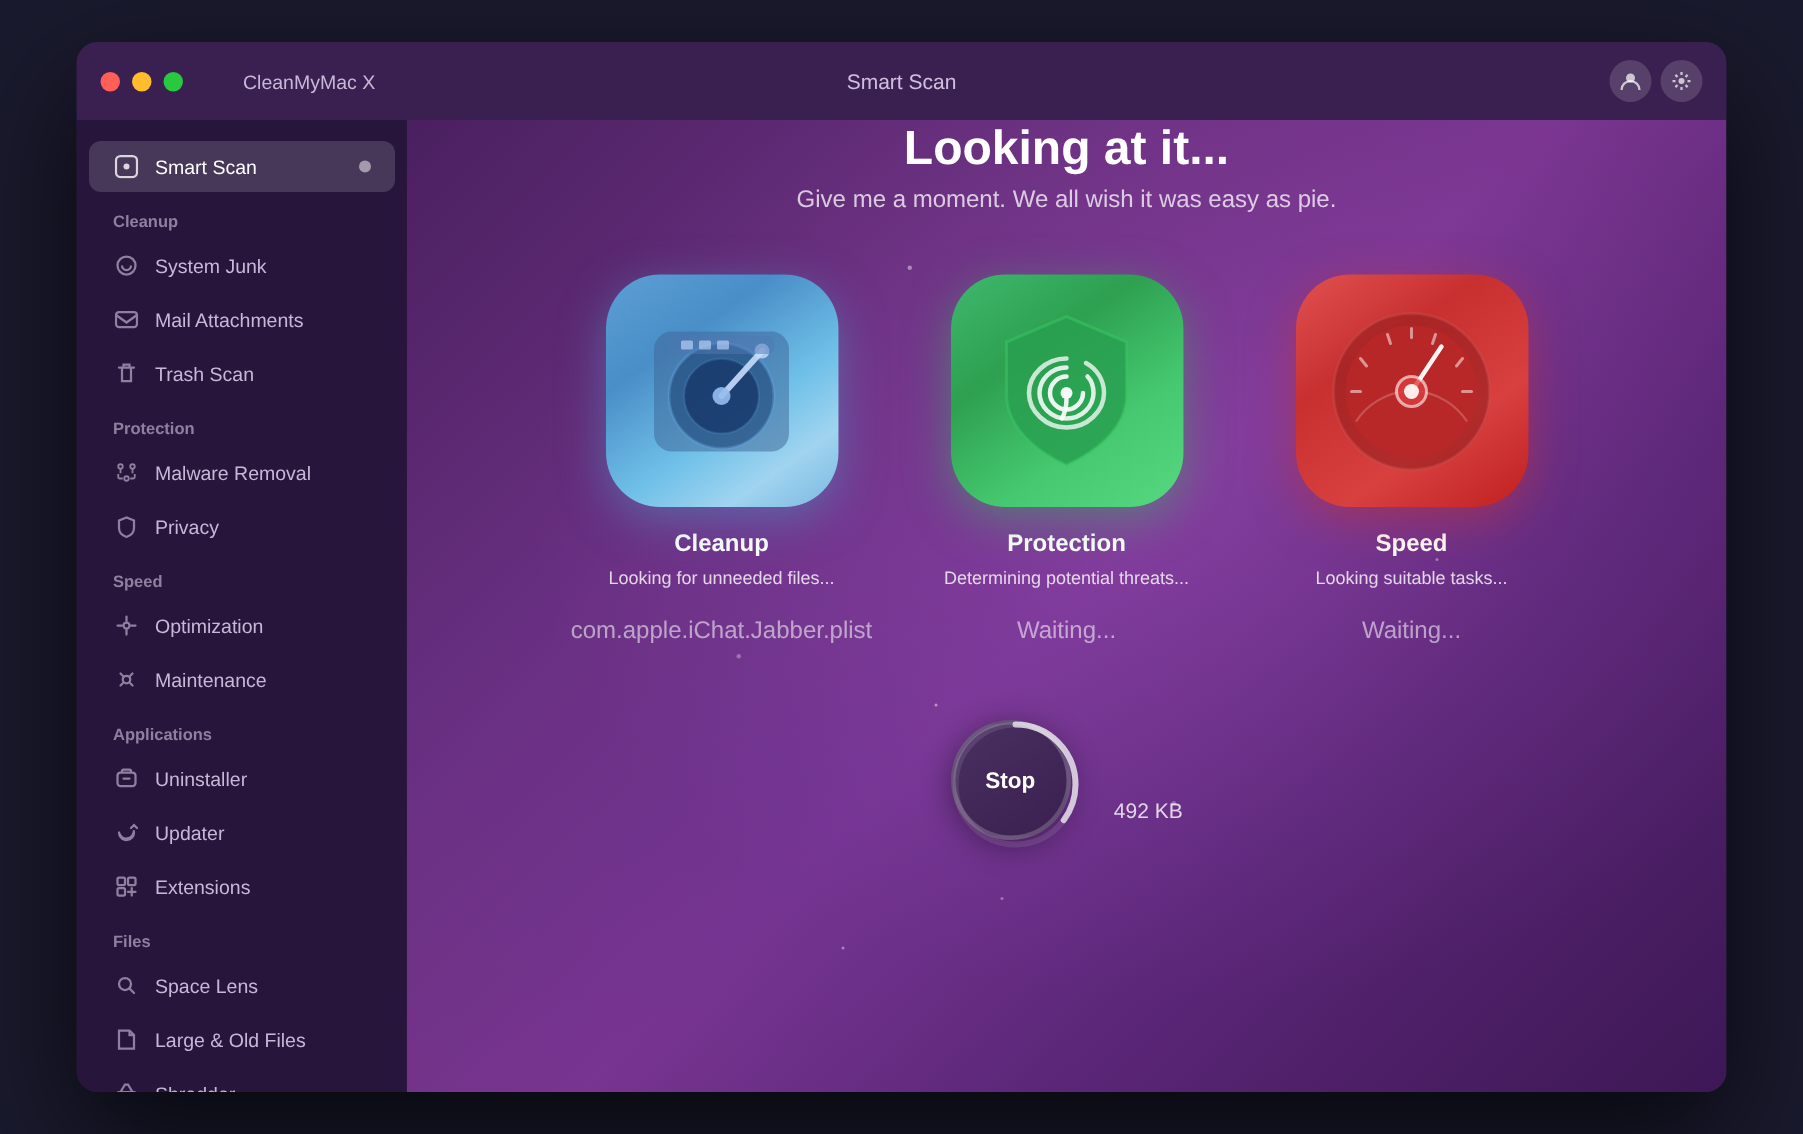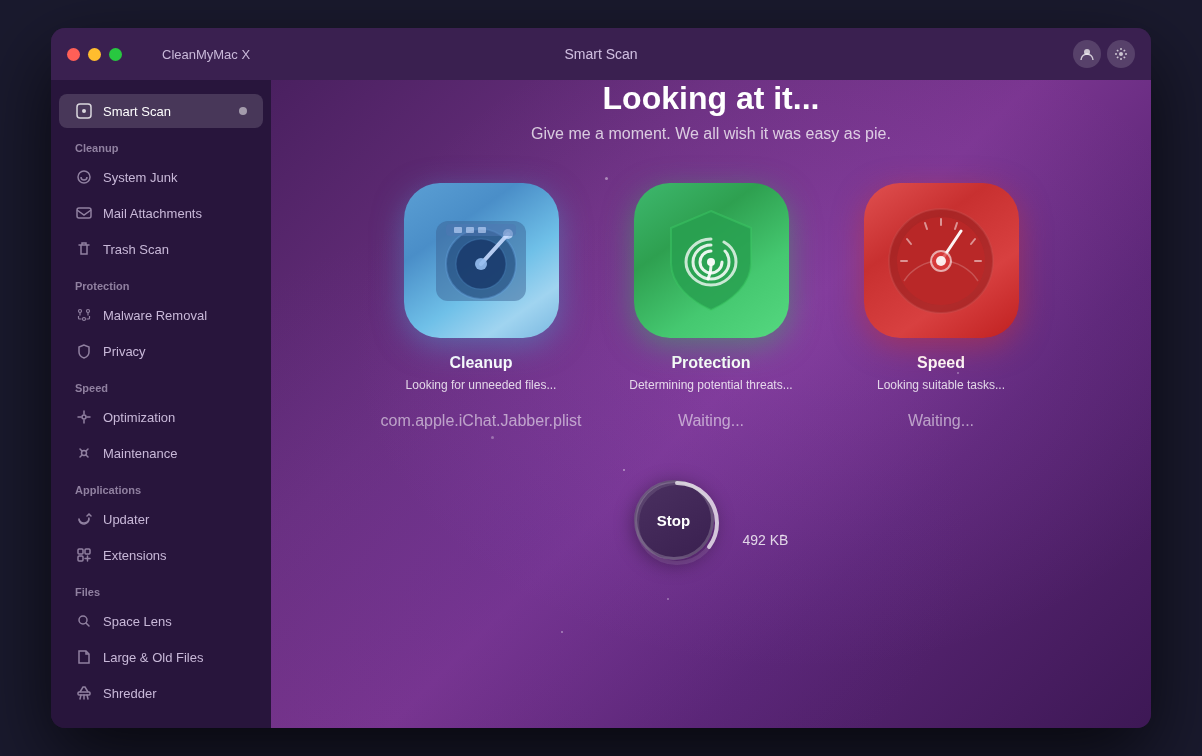--- a/index.html
+++ b/index.html
@@ -415,20 +415,30 @@
           <svg width="16" height="16" viewBox="0 0 16 16" fill="none">
             <path d="M12 4l-1.5 1.5M4 12l1.5-1.5M10.5 10.5l1.5 1.5M5.5 5.5L4 4" stroke="#9080a0" stroke-width="1.5" stroke-linecap="round"></path>
             <circle cx="8" cy="8" r="2.5" stroke="#9080a0" stroke-width="1.5" fill="none"></circle>
           </svg>
         </div>
         <span>Maintenance</span>
       </div>
 
       <div class="sidebar-section-label">Applications</div>
 
+      <div class="sidebar-item">
+        <div class="sidebar-icon">
+          <svg width="16" height="16" viewBox="0 0 16 16" fill="none">
+            <rect x="2" y="4" width="12" height="9" rx="2" stroke="#9080a0" stroke-width="1.5" fill="none"></rect>
+            <path d="M5 4V3a1 1 0 011-1h4a1 1 0 011 1v1" stroke="#9080a0" stroke-width="1.5"></path>
+            <path d="M6 8h4" stroke="#9080a0" stroke-width="1.5" stroke-linecap="round"></path>
+          </svg>
+        </div>
+        <span>Uninstaller</span>
+      </div>
 
       <div class="sidebar-item">
         <div class="sidebar-icon">
           <svg width="16" height="16" viewBox="0 0 16 16" fill="none">
             <path d="M3 8a5 5 0 009.9-1" stroke="#9080a0" stroke-width="1.5" stroke-linecap="round" fill="none"></path>
             <path d="M13 8a5 5 0 01-9.9 1" stroke="#9080a0" stroke-width="1.5" stroke-linecap="round" fill="none"></path>
             <path d="M11 5l2-2 2 2" stroke="#9080a0" stroke-width="1.5" stroke-linecap="round"></path>
           </svg>
         </div>
         <span>Updater</span>

